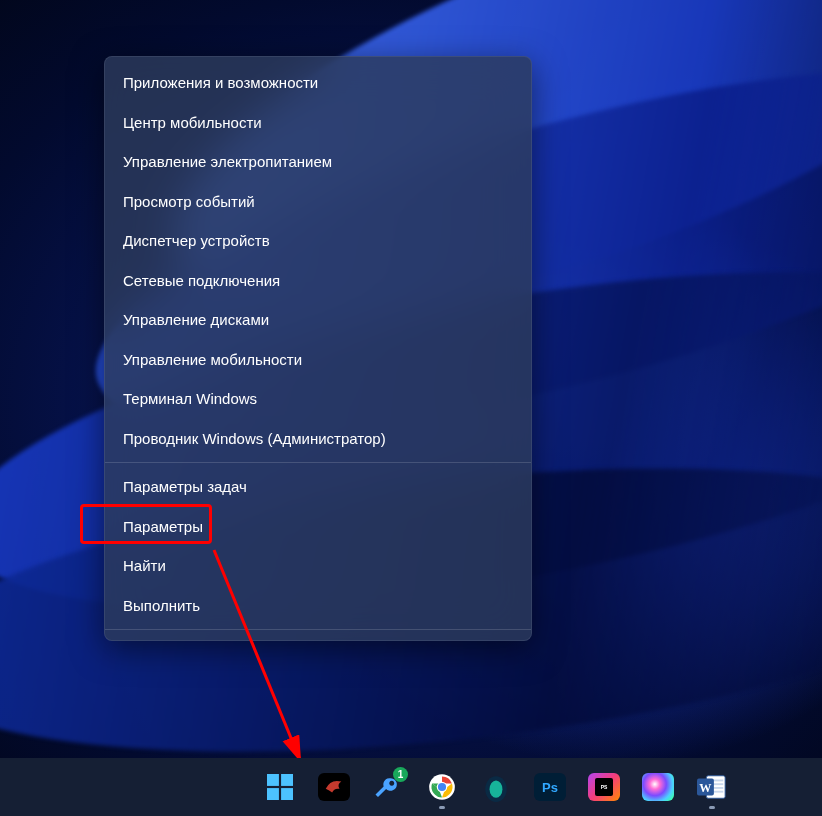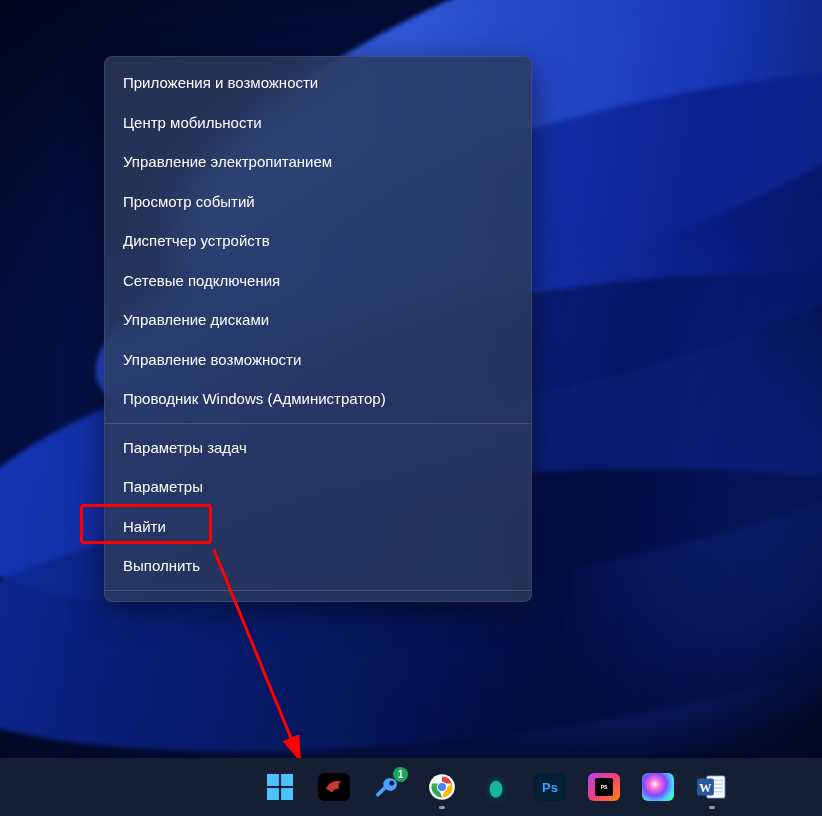--- a/index.html
+++ b/index.html
@@ -173,21 +173,24 @@
   <div class="menu-item">
       <span>Диспетчер устройств</span>
     </div>
   <div class="menu-item">
       <span>Сетевые подключения</span>
     </div>
   <div class="menu-item">
       <span>Управление дисками</span>
     </div>
   <div class="menu-item">
-      <span>Управление возможности</span>
+      <span>Управление мобильности</span>
+    </div>
+  <div class="menu-item">
+      <span>Терминал Windows</span>
     </div>
   <div class="menu-item">
       <span>Проводник Windows (Администратор)</span>
     </div>
 
   <div class="menu-sep"></div>
 
   <div class="menu-item">
       <span>Параметры задач</span>
     </div>

